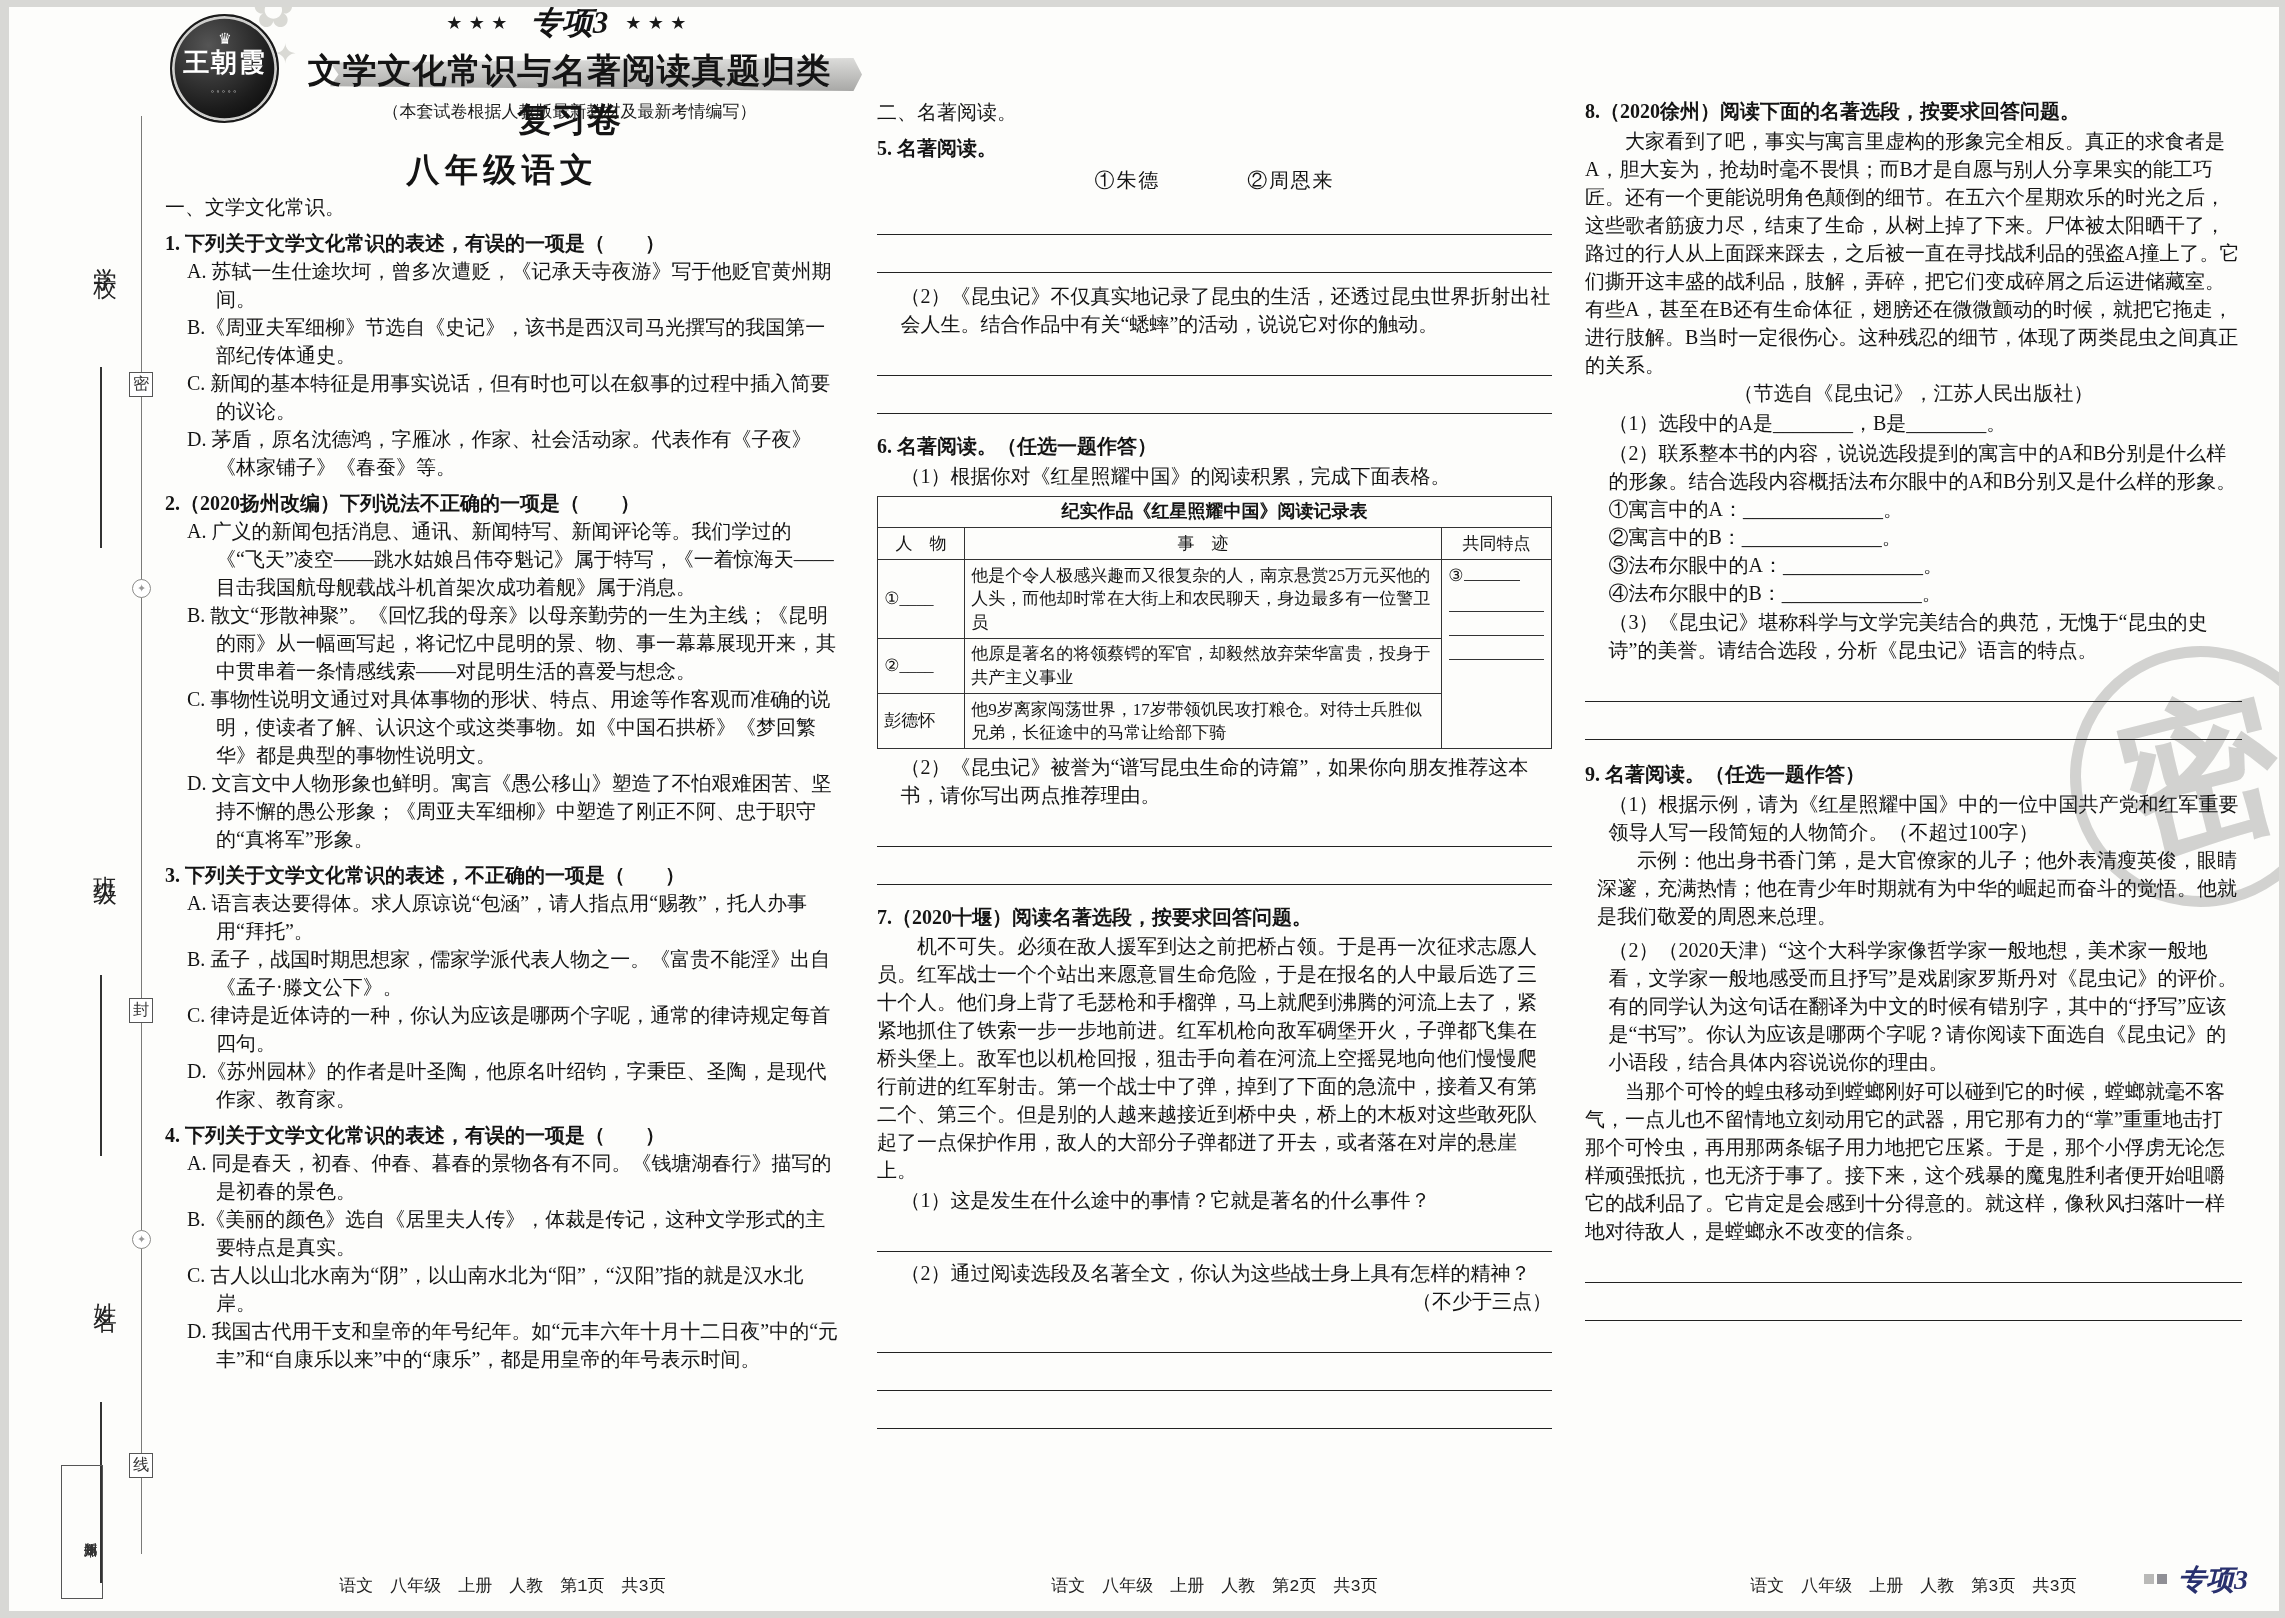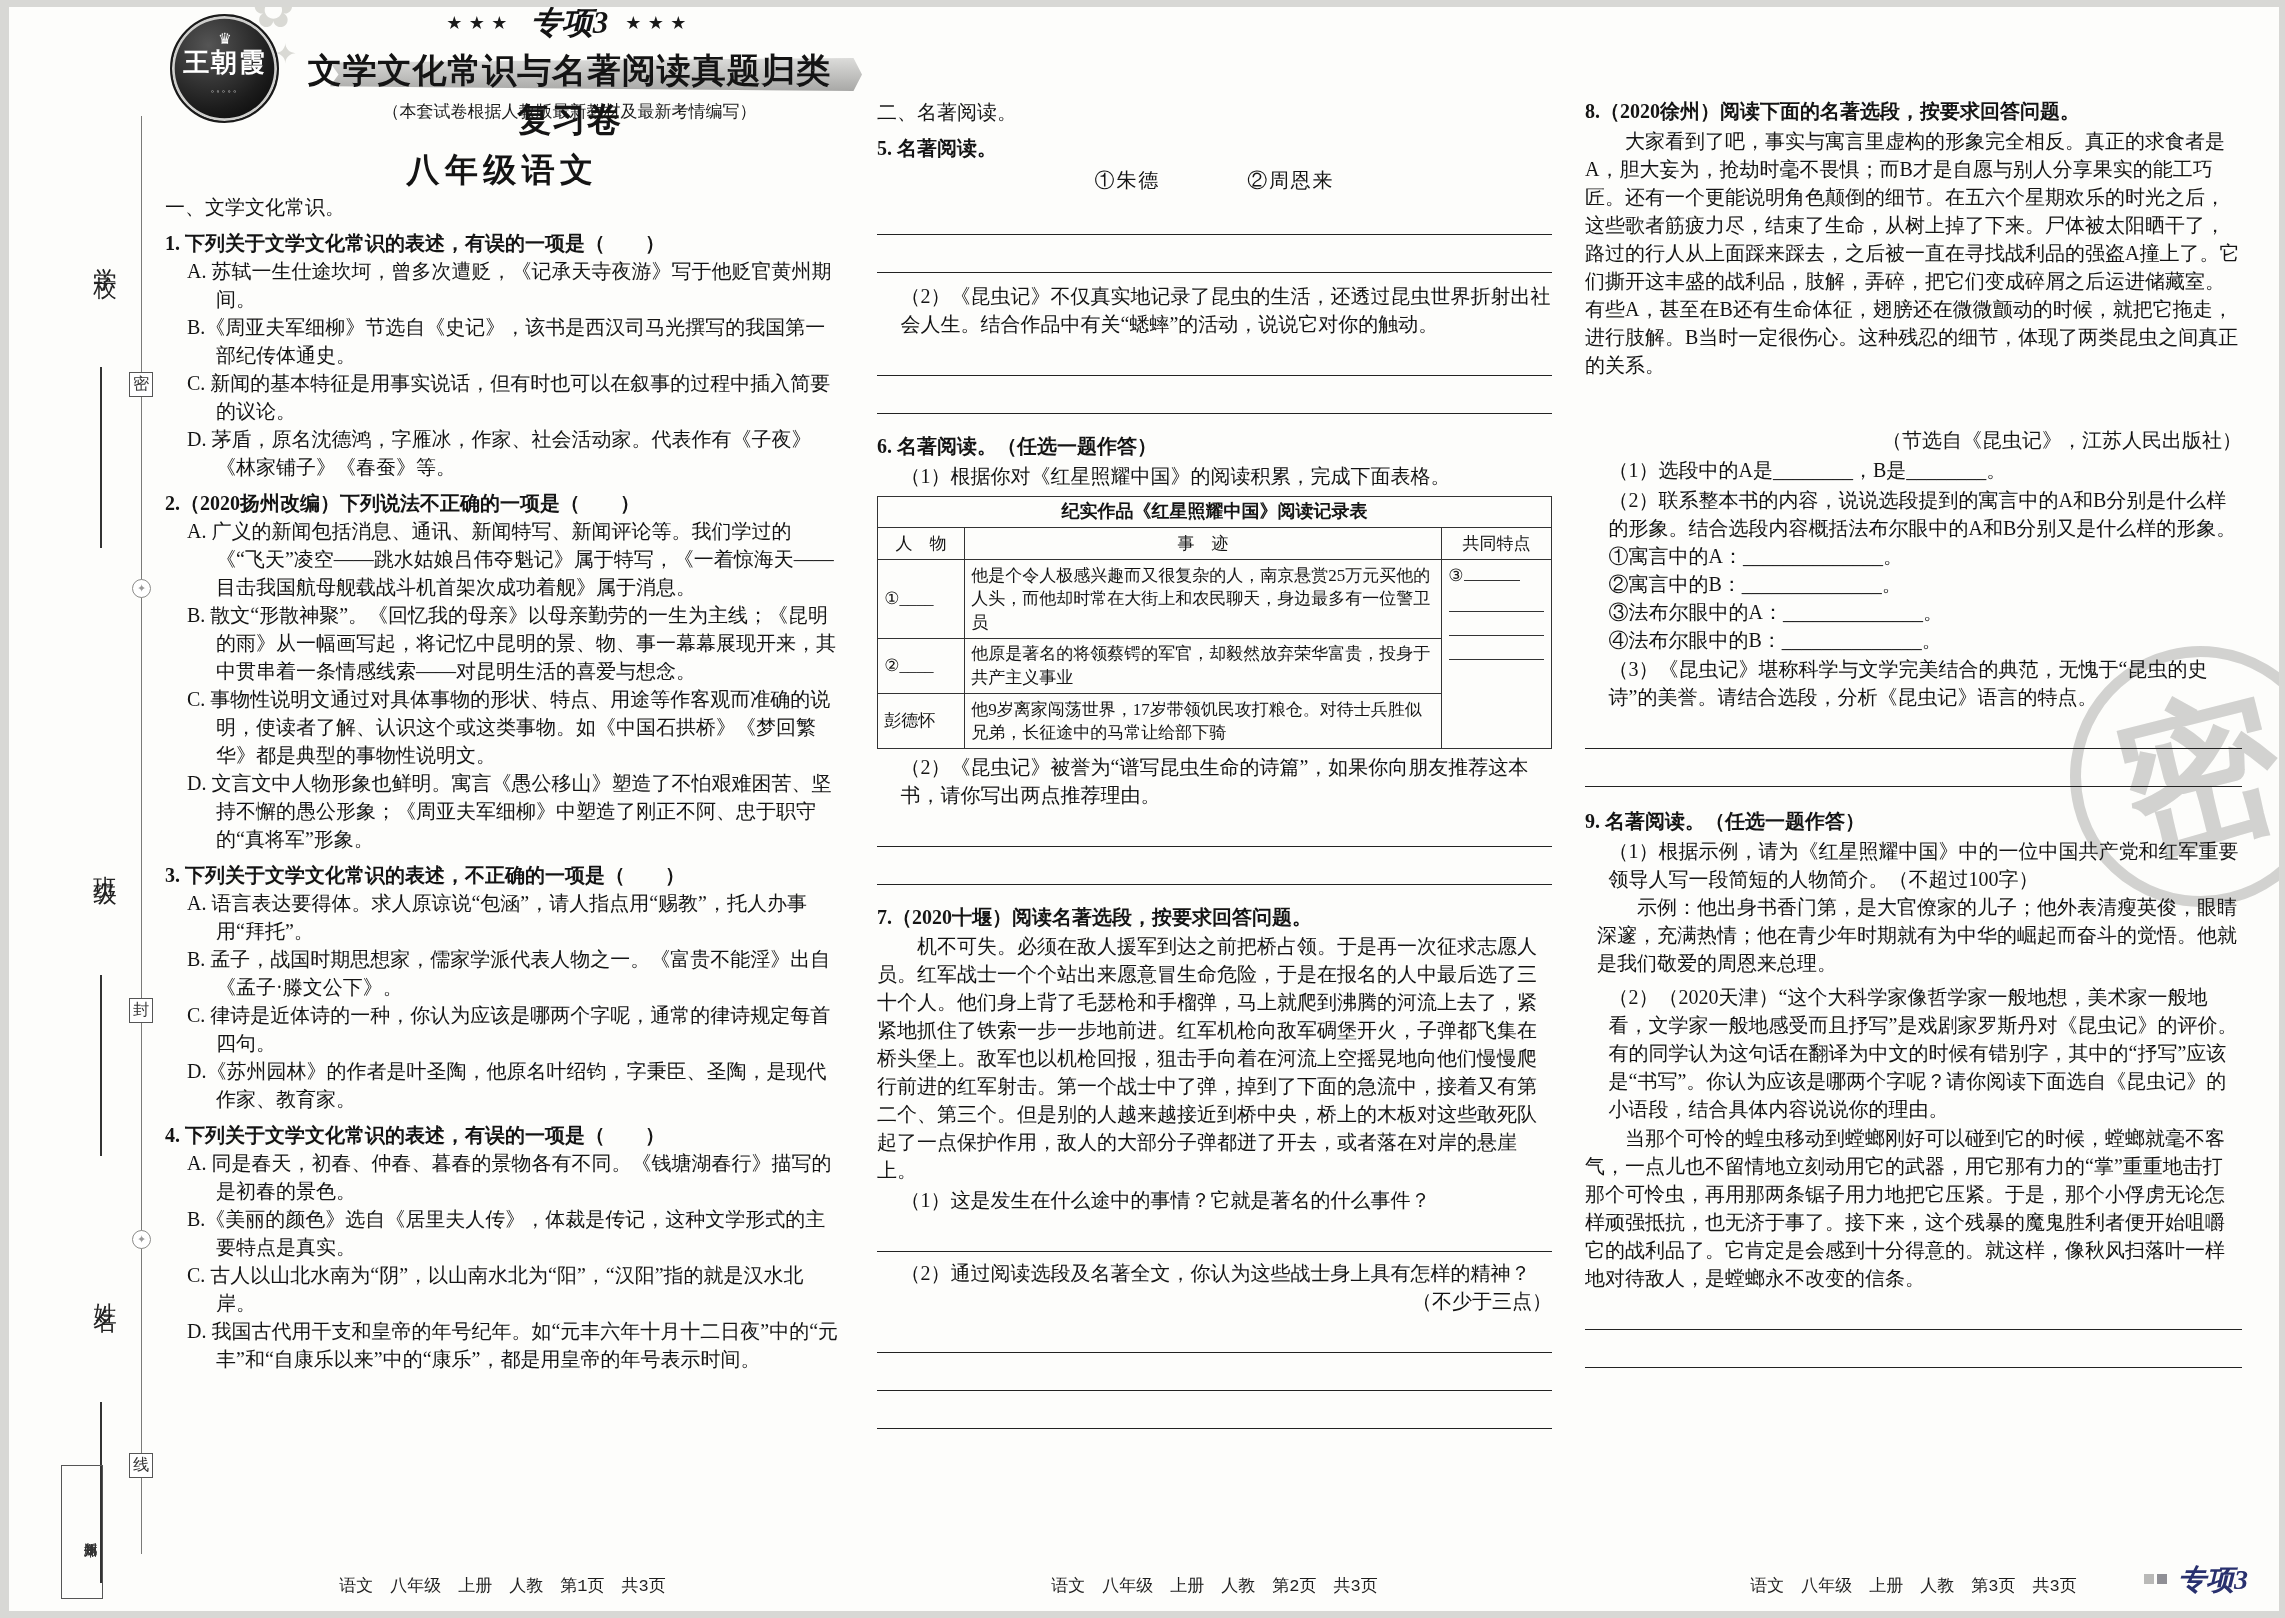--- a/index.html
+++ b/index.html
@@ -57,21 +57,21 @@
 
   
   .section-title { font-weight:normal; margin-top:1px; }
   .stem { font-weight:bold; margin-top:8.1px; }
   .opt  { margin-left:22px; padding-left:29px; text-indent:-29px; }
   .part { margin-left:23.5px; margin-top:1.8px; }
   .passage { text-indent:2em; margin-top:1.8px; }
   .choices { text-align:center; margin:3.6px 0; letter-spacing:1.8px; }
   .ans { height:38px; border-bottom:1.3px solid #222; }
   .ans-note { text-align:right; }
-  .source { text-align:right;margin-top:47px; }
+  .source { text-align:center; }
   .subline { margin-left:23.5px; }
   .example { text-indent:2em; margin-left:12px; }
 
   
   .rec-table { width:100%; border-collapse:collapse; margin:5.4px 0 3.6px; font-size:17px; line-height:23.5px; }
   .rec-table td, .rec-table th { border:1.2px solid #333; padding:3.6px 6.3px; vertical-align:middle; font-weight:normal; text-align:left; }
   .t-title { text-align:center !important; font-weight:bold !important; font-size:18px; }
   .t-h { text-align:center !important; }
   .t-p { width:87px; }
   .t-c { width:110px; vertical-align:top !important; }

